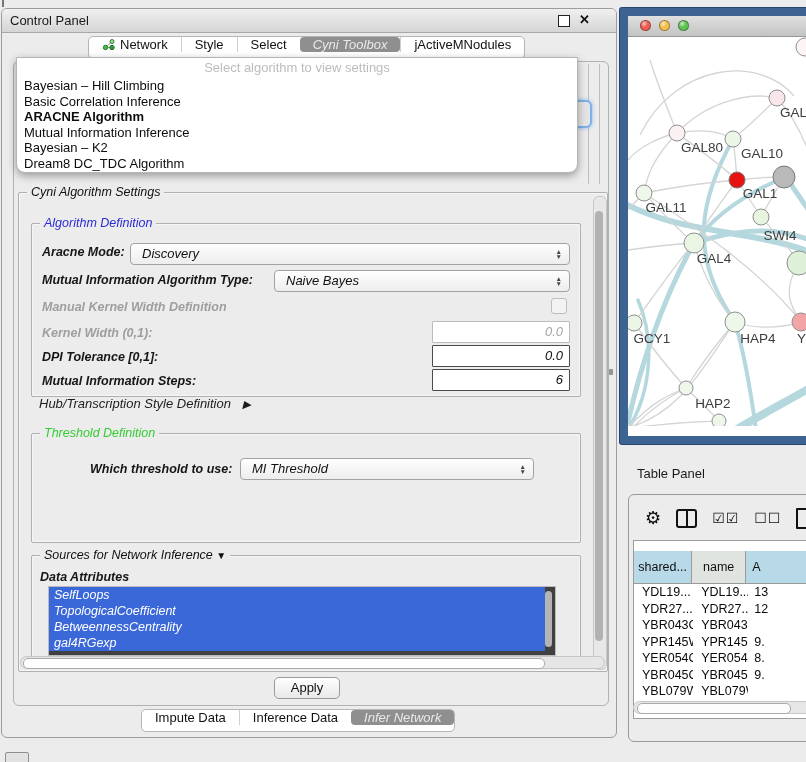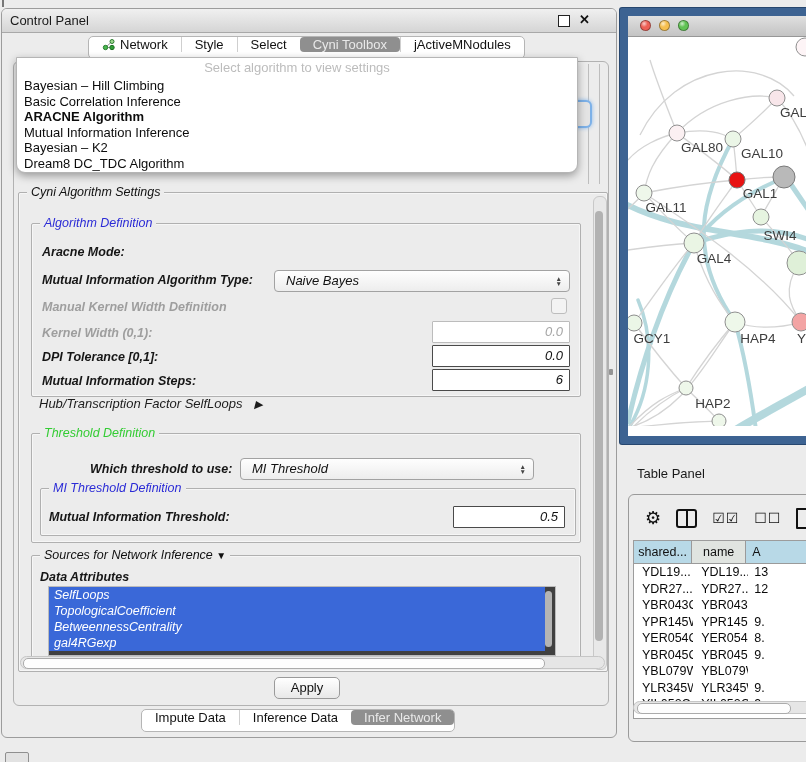--- a/index.html
+++ b/index.html
@@ -14,21 +14,21 @@
       background:linear-gradient(#f0f0f0,#d5d5d5);border-bottom:1px solid #a8a8a8;}
   .cp-title .t{position:absolute;left:8px;top:4px;font-size:13px;color:#1a1a1a;}
   .btn-max{position:absolute;left:556px;top:6px;width:10px;height:10px;border:1.6px solid #222;background:#fff;}
   .btn-close{position:absolute;left:577px;top:3px;font-size:13px;font-weight:bold;color:#111;}
 
   
   .tabbar{position:absolute;display:flex;height:23px;background:#fff;border:1px solid #b5b5b5;
       border-radius:5px;align-items:flex-start;box-sizing:border-box;}
   .tab{display:flex;align-items:center;gap:5px;padding:0 13px;font-size:13px;color:#111;white-space:nowrap;}
   .tab:not(.sel):not(:first-child){border-left:1px solid #cfcfcf;}
-  .tab.sel{background:#8f8f8f;color:#e9e9e9;border-radius:4px;}
+  .tab.sel{background:#8f8f8f;color:#e9e9e9;border-radius:4px;font-style:italic;}
   .net-ico{display:inline-flex;}
 
   
   #content{left:11px;top:52px;width:594px;height:643px;border:1px solid #b2b2b2;border-radius:6px;
       background:#ececec;}
   .vline{position:absolute;width:1px;background:#bdbdbd;}
   #blueFrag{left:560px;top:38px;width:16px;height:24px;border:2px solid #7db1e8;border-left:none;
       border-radius:0 6px 6px 0;background:#e4e4e4;box-shadow:0 0 4px #8ab8ea;}
 
   
@@ -92,22 +92,22 @@
   #tpToolbar{position:absolute;left:16px;top:12px;display:flex;align-items:center;gap:15px;height:22px;}
   .tool-ico{display:inline-block;color:#111;}
   .settings-gear-icon{font-size:18px;line-height:20px;}
   .split-view-icon{width:17px;height:15px;border:2px solid #111;border-radius:3px;position:relative;}
   .split-view-icon::after{content:"";position:absolute;left:50%;top:0;bottom:0;width:2px;background:#111;transform:translateX(-1px);}
   .checked-columns-icon,.unchecked-columns-icon{font-size:14px;letter-spacing:1px;}
   .document-icon{width:13px;height:17px;border:2px solid #111;border-radius:1px;}
   #tpTable{position:absolute;left:4px;top:45px;width:200px;height:179px;background:#fff;border:1px solid #9c9c9c;
       box-sizing:border-box;overflow:hidden;}
   .th-row{display:flex;}
-  .th-cell{height:23px;border-right:1px solid #9a9a9a;border-bottom:1px solid #9a9a9a;box-sizing:border-box;
-      font-size:12.5px;display:flex;align-items:center;justify-content:center;}
+  .th-cell{height:33px;border-right:1px solid #9a9a9a;border-bottom:1px solid #9a9a9a;box-sizing:border-box;
+      font-size:12.5px;display:flex;align-items:center;justify-content:center;margin-top:10px;}
   .th-cell.tint-blue{background:#b8d9e7;}
   .th-cell.tint-gray{background:#e0e4e0;}
   .tr-row{display:flex;height:16.5px;}
   .td-cell{font-size:12.5px;line-height:16.5px;padding-left:8px;box-sizing:border-box;white-space:nowrap;overflow:hidden;color:#0a0a0a;}
 
   
   #cornerTick{left:2px;top:0;width:2px;height:7px;background:#777;}
   #divGrip{left:609px;top:369px;width:4px;height:6px;background:#949494;border-radius:1px;}
   #partialBtn{left:5px;top:752px;width:22px;height:12px;border:1px solid #8f8f8f;background:#e2e2e2;border-radius:2px;}
 </style>
@@ -162,20 +162,24 @@
         <span class="gb-label">Cyni Algorithm Settings</span>
 
         <div class="sb-track-v" style="left:574px;top:3px;height:472px;">
           <div class="sb-thumb-v" style="top:14px;height:430px;"></div>
         </div>
 
         <div class="gbox" style="left:12px;top:30px;width:548px;height:172px;">
           <span class="gb-label lbl-blue">Algorithm Definition</span>
 
           <span class="blab" style="left:10px;top:21px;">Aracne Mode:</span>
+          <div class="combo" style="left:98px;top:19px;width:440px;">
+            <span>Discovery</span>
+            <i class="arrows"></i>
+          </div>
 
           <span class="blab" style="left:10px;top:49px;">Mutual Information Algorithm Type:</span>
           <div class="combo" style="left:242px;top:46px;width:296px;">
             <span>Naive Bayes</span>
             <i class="arrows"></i>
           </div>
 
           <span class="blab dis" style="left:10px;top:76px;">Manual Kernel Width Definition</span>
           <span class="cbox" style="left:519px;top:74px;"></span>
 
@@ -183,38 +187,33 @@
           <div class="tfield dis" style="left:400px;top:97px;width:138px;">0.0</div>
 
           <span class="blab" style="left:10px;top:126px;">DPI Tolerance [0,1]:</span>
           <div class="tfield" style="left:400px;top:121px;width:138px;">0.0</div>
 
           <span class="blab" style="left:10px;top:150px;">Mutual Information Steps:</span>
           <div class="tfield" style="left:400px;top:145px;width:138px;">6</div>
         </div>
 
         <div class="hub-row" style="left:20px;top:203px;">
-          <span>Hub/Transcription Factor SelfLoops</span>
+          <span>Hub/Transcription Style Definition</span>
           <span class="tri">▶</span>
         </div>
 
         <div class="gbox" style="left:12px;top:240px;width:548px;height:108px;">
           <span class="gb-label lbl-green">Threshold Definition</span>
 
           <span class="blab" style="left:58px;top:28px;">Which threshold to use:</span>
           <div class="combo" style="left:208px;top:24px;width:294px;">
             <span>MI Threshold</span>
             <i class="arrows"></i>
           </div>
 
-          <div class="gbox" style="left:8px;top:54px;width:534px;height:46px;">
-            <span class="gb-label lbl-blue">MI Threshold Definition</span>
-            <span class="blab" style="left:8px;top:21px;">Mutual Information Threshold:</span>
-            <div class="tfield" style="left:412px;top:17px;width:112px;">0.5</div>
-          </div>
         </div>
 
         <div class="gbox" style="left:12px;top:362px;width:548px;height:104px;">
           <span class="gb-label">
             <span>Sources for Network Inference</span>
             <span style="font-size:10px;">▼</span>
           </span>
           <span class="blab" style="left:8px;top:14px;">Data Attributes</span>
           <div id="attrList">
               <div class="attr-item">SelfLoops</div>

